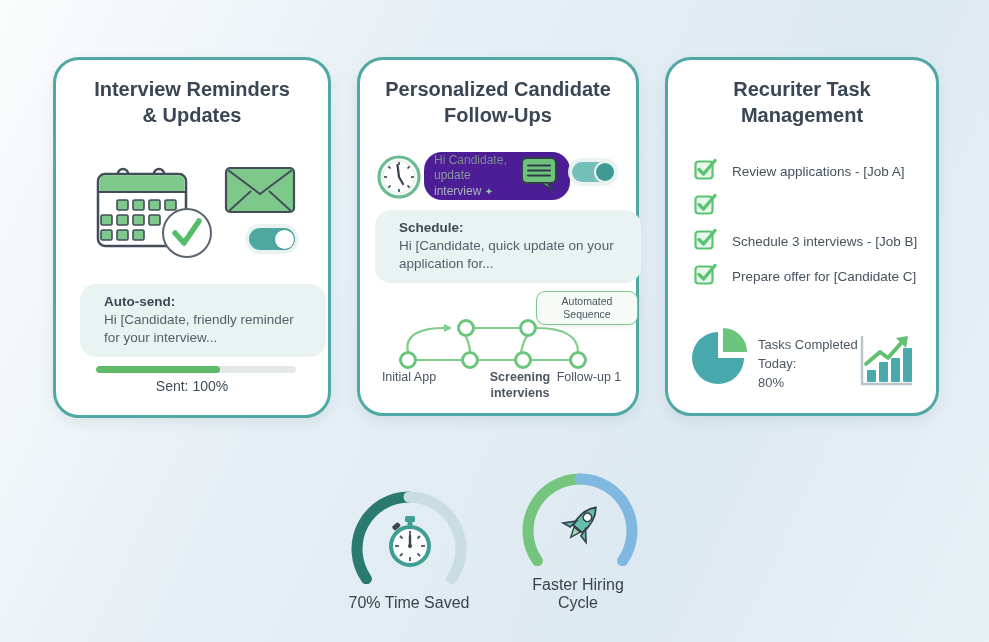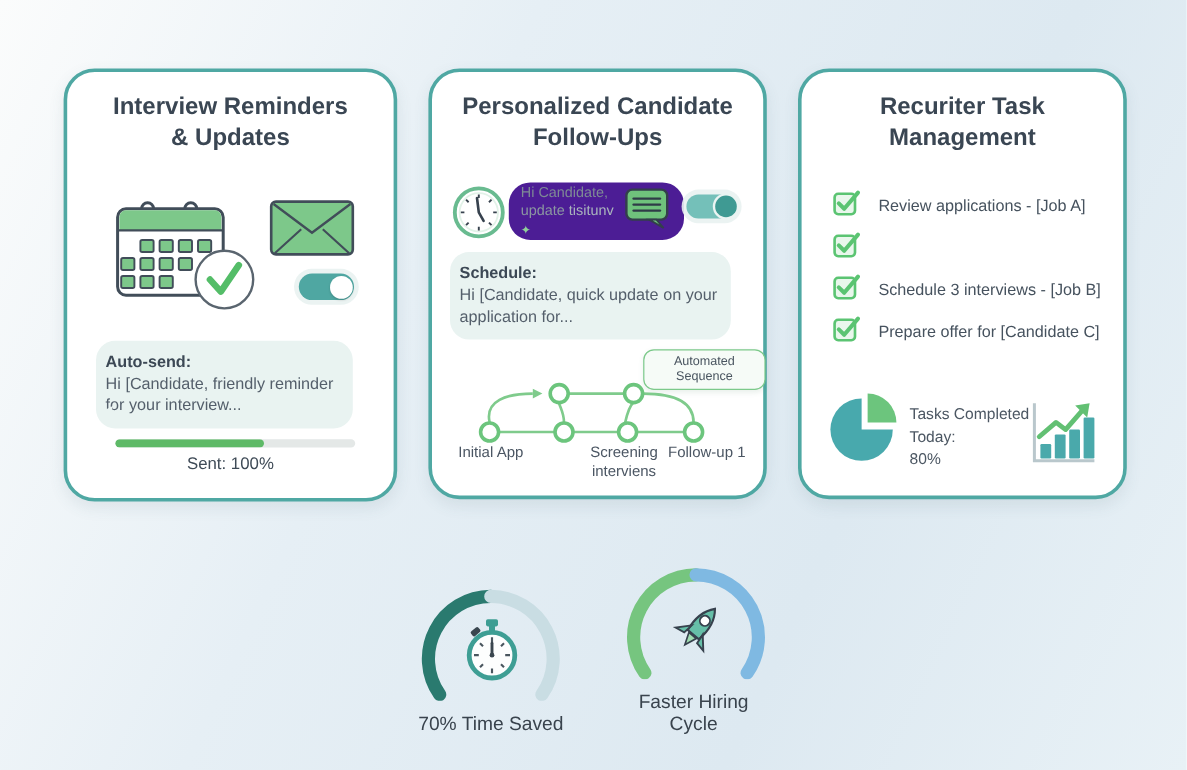--- a/index.html
+++ b/index.html
@@ -16,21 +16,21 @@
   .card1{left:53px;width:272px;height:355px;}
   .card2{left:357px;width:276px;height:353px;}
   .card3{left:665px;width:268px;height:353px;}
   .card-title{
     margin:16px 8px 0;text-align:center;font-size:20px;line-height:1.32;
     font-weight:bold;color:#3a4653;
   }
   .abs{position:absolute;}
   
   .bubble{
-    background:#e9f3f1;border-radius:16px;padding:9px 8px;
+    background:#e9f3f1;border-radius:16px;padding:9px 24px;
     font-size:13.5px;line-height:1.35;color:#545f6b;
   }
   .bubble .b-label{font-weight:bold;color:#3c4855;}
   .bubble.tail:before{
     content:"";position:absolute;left:-6px;bottom:4px;
     width:0;height:0;border:9px solid transparent;border-right-color:#e9f3f1;
     transform:rotate(18deg);
   }
   
   .progress-track{background:#e4e8e7;border-radius:4px;height:7px;overflow:hidden;}
@@ -146,21 +146,21 @@
           <line x1="33.6" y1="12.4" x2="31.5" y2="14.5"></line>
             <line x1="14.5" y1="31.5" x2="12.4" y2="33.6"></line>
         </g>
         <path d="M23,23 L21.5,11 M23,23 L27,30" fill="none" stroke="#37424e" stroke-width="2.2" stroke-linecap="round"></path>
       </svg>
     </span>
 
     <div class="abs pill" style="left:64px;top:92px;width:126px;height:36px;">
       <span class="preview">
         <span class="l1">Hi Candidate,</span><br>
-        <span>update </span><span class="faded">tisitunv</span>
+        <span>update </span><span class="faded">interview</span>
         <span class="star">✦</span>
       </span>
       <span>
         <svg width="40" height="36" viewBox="0 0 40 36">
           <rect x="2" y="2" width="34" height="25" rx="5" fill="#6fc27c" stroke="#333f4b" stroke-width="2"></rect>
           <g stroke="#2f3b47" stroke-width="2" stroke-linecap="round">
             <line x1="8" y1="9.5" x2="30" y2="9.5"></line>
               <line x1="8" y1="14.5" x2="30" y2="14.5"></line>
               <line x1="8" y1="19.5" x2="30" y2="19.5"></line>
           </g>
@@ -198,21 +198,21 @@
           <circle cx="30" cy="50" r="7.5"></circle>
             <circle cx="92" cy="50" r="7.5"></circle>
           <circle cx="145" cy="50" r="7.5"></circle>
             <circle cx="200" cy="50" r="7.5"></circle>
           <circle cx="88" cy="18" r="7.5"></circle>
             <circle cx="150" cy="18" r="7.5"></circle>
         </g>
       </svg>
     </span>
     <div class="abs tl-label" style="left:14px;top:310px;width:70px;">Initial App</div>
-    <div class="abs tl-label" style="left:127px;top:310px;width:66px;">Screening interviens</div>
+    <div class="abs tl-label" style="left:127px;top:310px;width:66px;font-weight:bold;">Screening interviens</div>
     <div class="abs tl-label" style="left:190px;top:310px;width:78px;">Follow-up 1</div>
   </section>
 
   <section class="card card3">
     <h2 class="card-title">
       <span>Recuriter Task</span><br>
       <span>Management</span>
     </h2>
 
     <div class="task-row" style="top:98px;">

